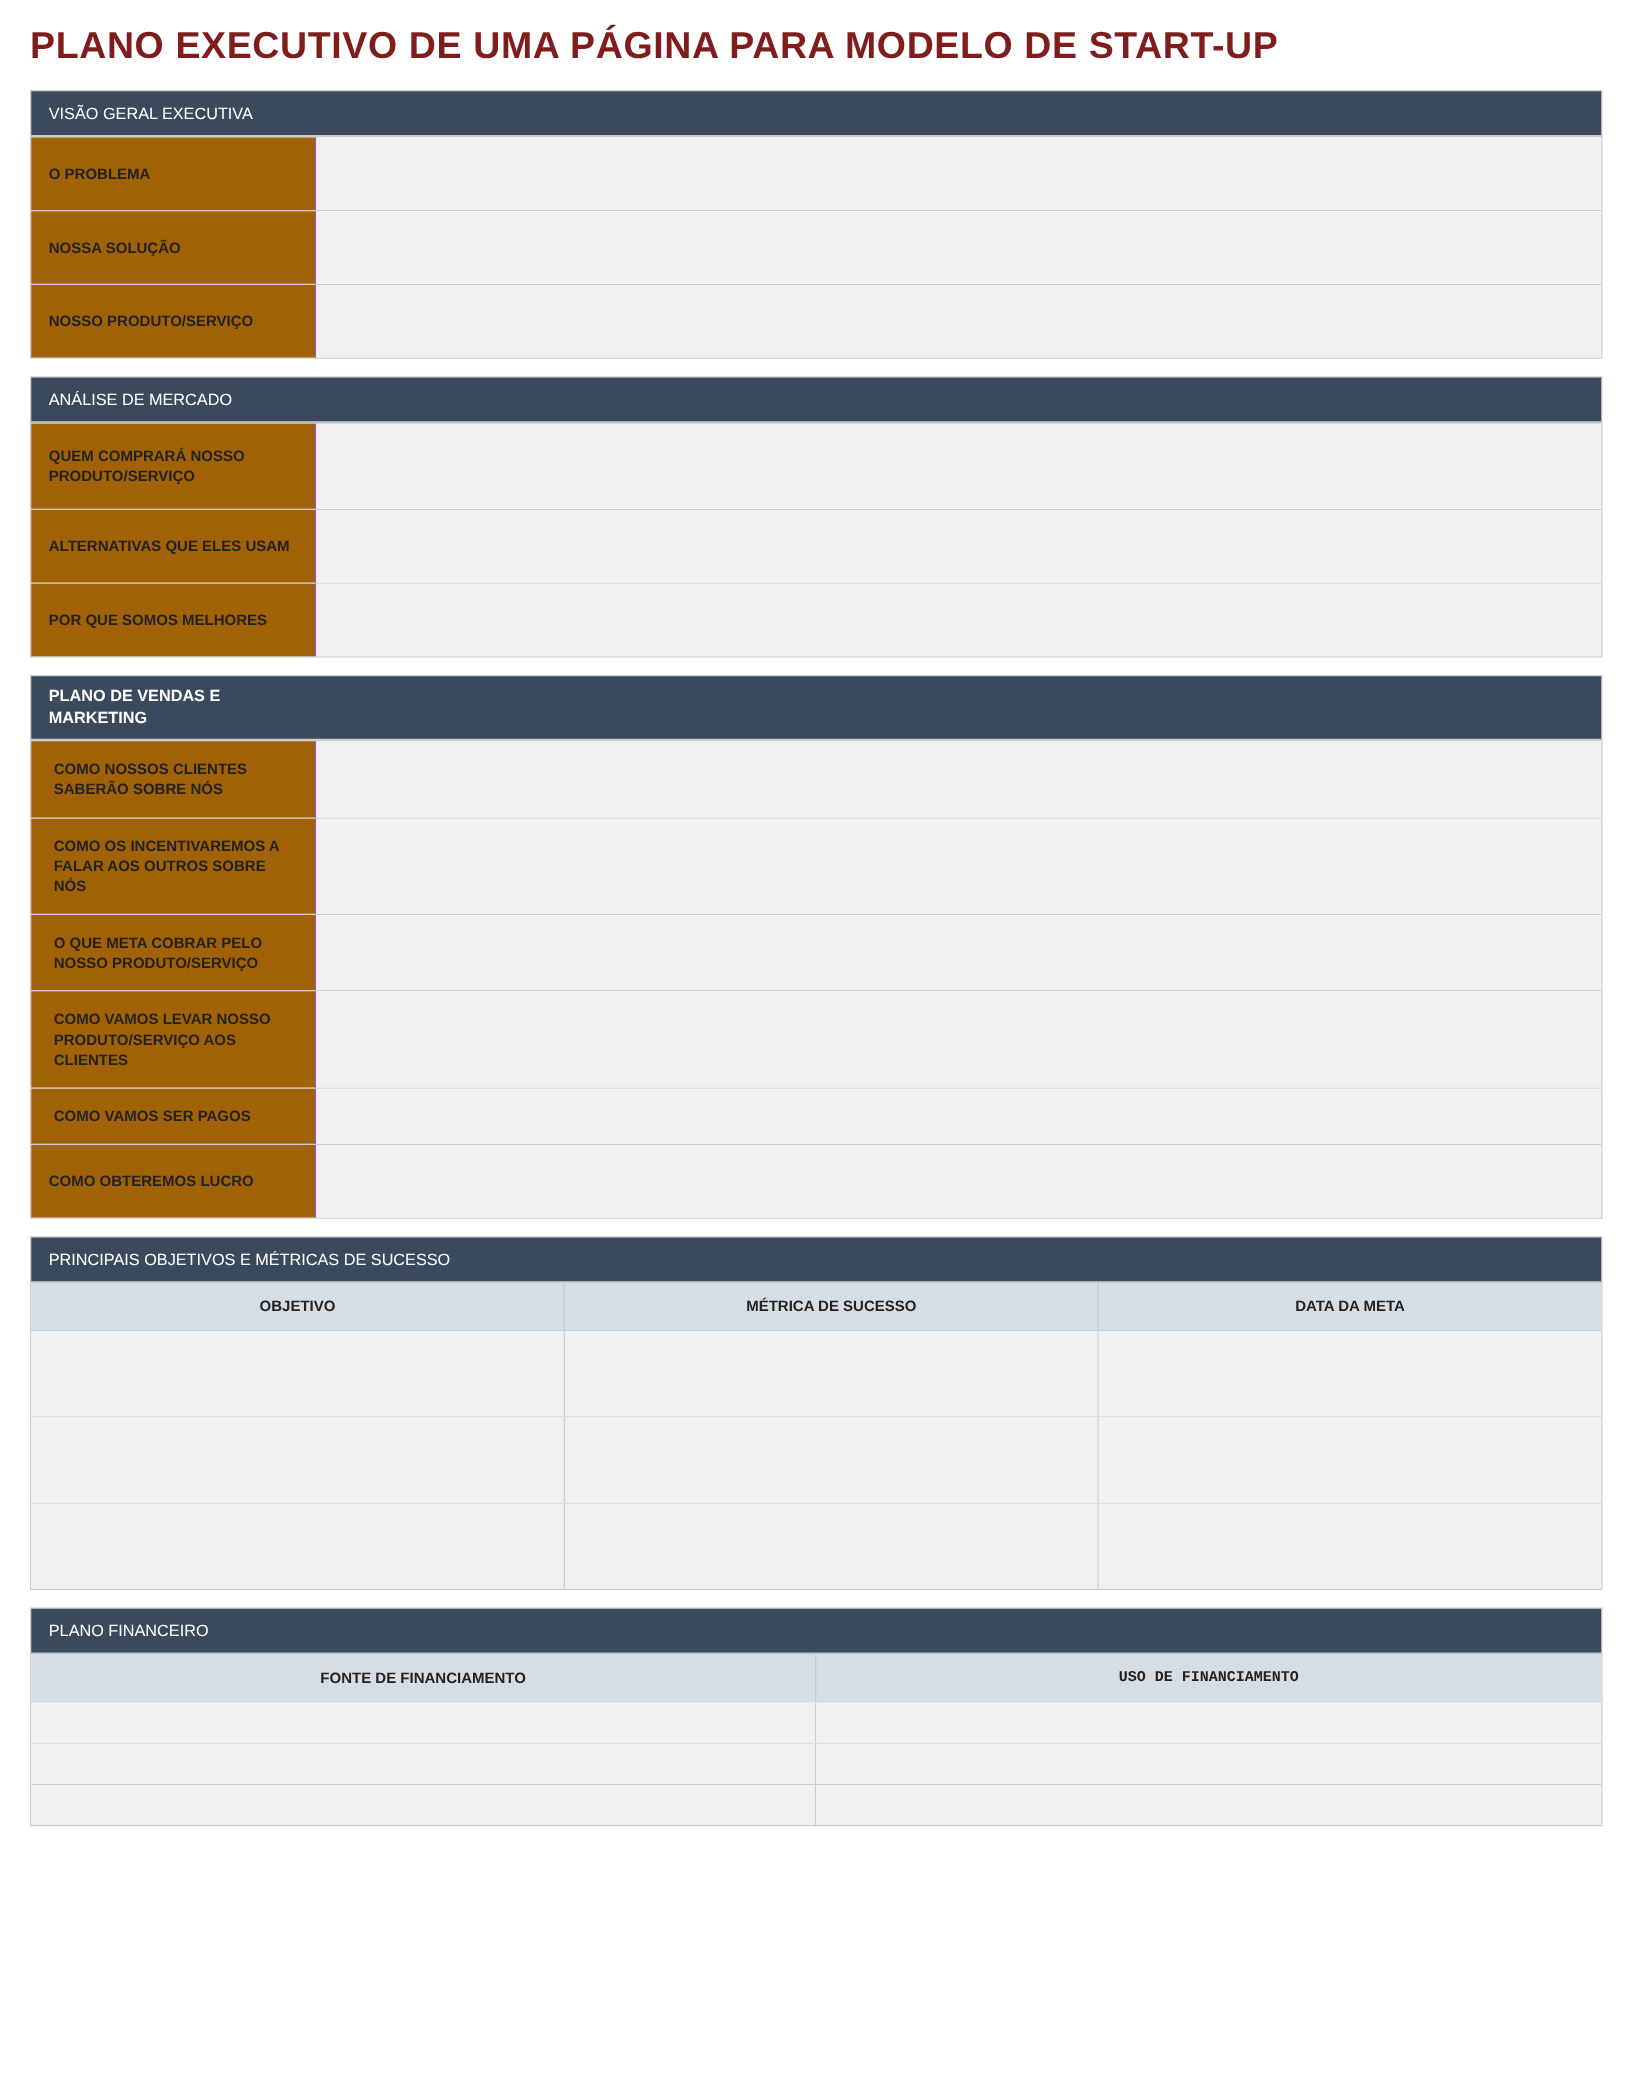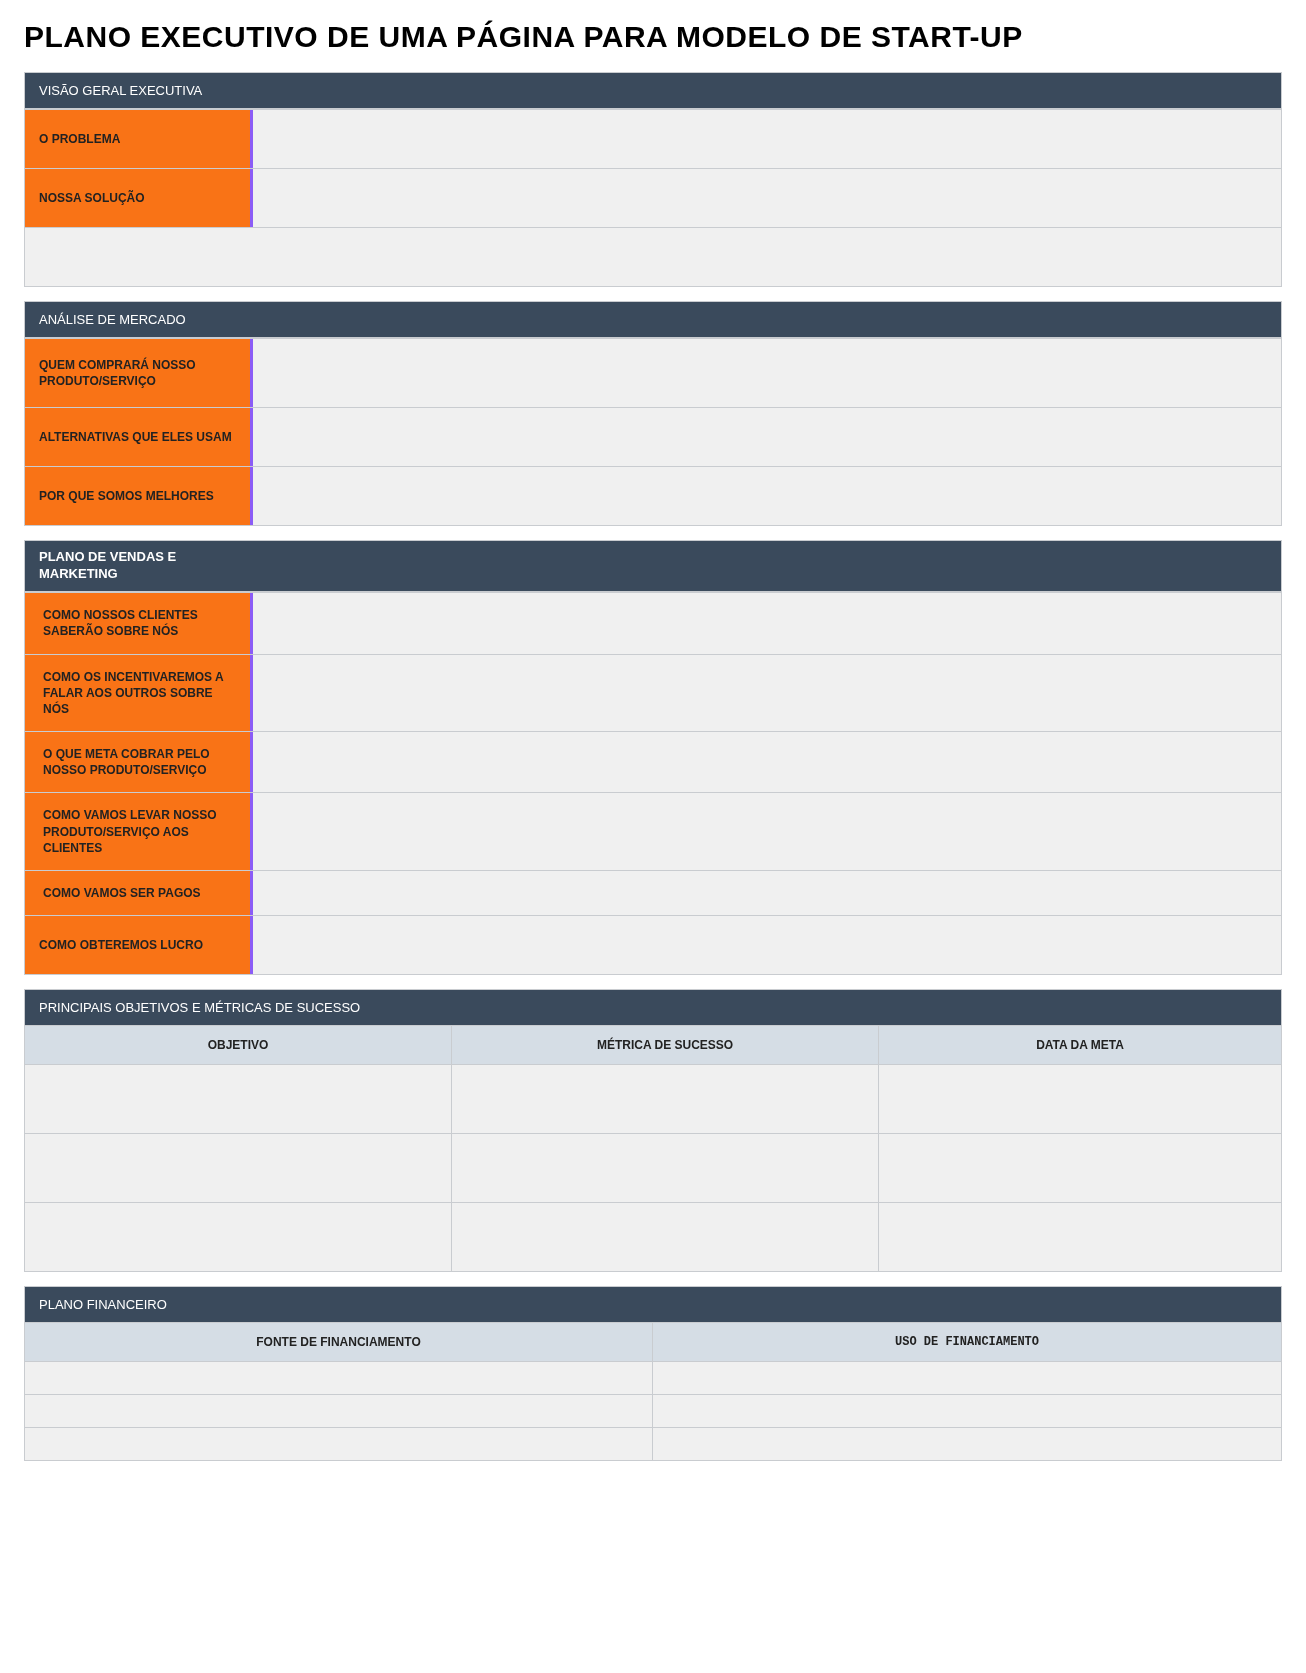--- a/index.html
+++ b/index.html
@@ -3,21 +3,21 @@
 <meta charset="utf-8">
 <style>
   * { box-sizing: border-box; margin: 0; padding: 0; }
   body {
     font-family: Arial, Helvetica, sans-serif;
     background: #ffffff;
     padding: 20px 24px;
     width: 1306px;
   }
   h1.page-title {
-    color: #000000;
+    color: #7f1d1d;
     font-weight: 700;
     font-size: 30px;
     letter-spacing: 0.5px;
     margin-bottom: 18px;
   }
   .section {
     border: 1px solid #c9ccd0;
     margin-bottom: 14px;
   }
   .section-header {
@@ -41,28 +41,28 @@
     line-height: 1.3;
   }
   .kv-row {
     display: flex;
     border-top: 1px solid #c9ccd0;
   }
   .kv-row:first-of-type { border-top: none; }
   .kv-label {
     width: 228px;
     min-width: 228px;
-    background: #f97316;
+    background: #a16207;
     color: #222;
     font-size: 12px;
     font-weight: 700;
     padding: 18px 14px;
     display: flex;
     align-items: center;
-    border-right: 3px solid #8b5cf6;
+    border-right: 1px solid #8b5cf6;
     line-height: 1.35;
   }
   .kv-value {
     flex: 1;
     background: #F0F0F0;
     padding: 18px 14px;
     font-size: 13px;
     color: #333;
     min-height: 58px;
   }
@@ -122,20 +122,21 @@
   <div class="section-header">VISÃO GERAL EXECUTIVA</div>
   <div class="kv-row">
     <div class="kv-label">O PROBLEMA</div>
     <div class="kv-value"></div>
   </div>
   <div class="kv-row">
     <div class="kv-label">NOSSA SOLUÇÃO</div>
     <div class="kv-value"></div>
   </div>
   <div class="kv-row">
+    <div class="kv-label">NOSSO PRODUTO/SERVIÇO</div>
     <div class="kv-value"></div>
   </div>
 </div>
 
 <div class="section">
   <div class="section-header">ANÁLISE DE MERCADO</div>
   <div class="kv-row">
     <div class="kv-label">QUEM COMPRARÁ NOSSO PRODUTO/SERVIÇO</div>
     <div class="kv-value"></div>
   </div>

